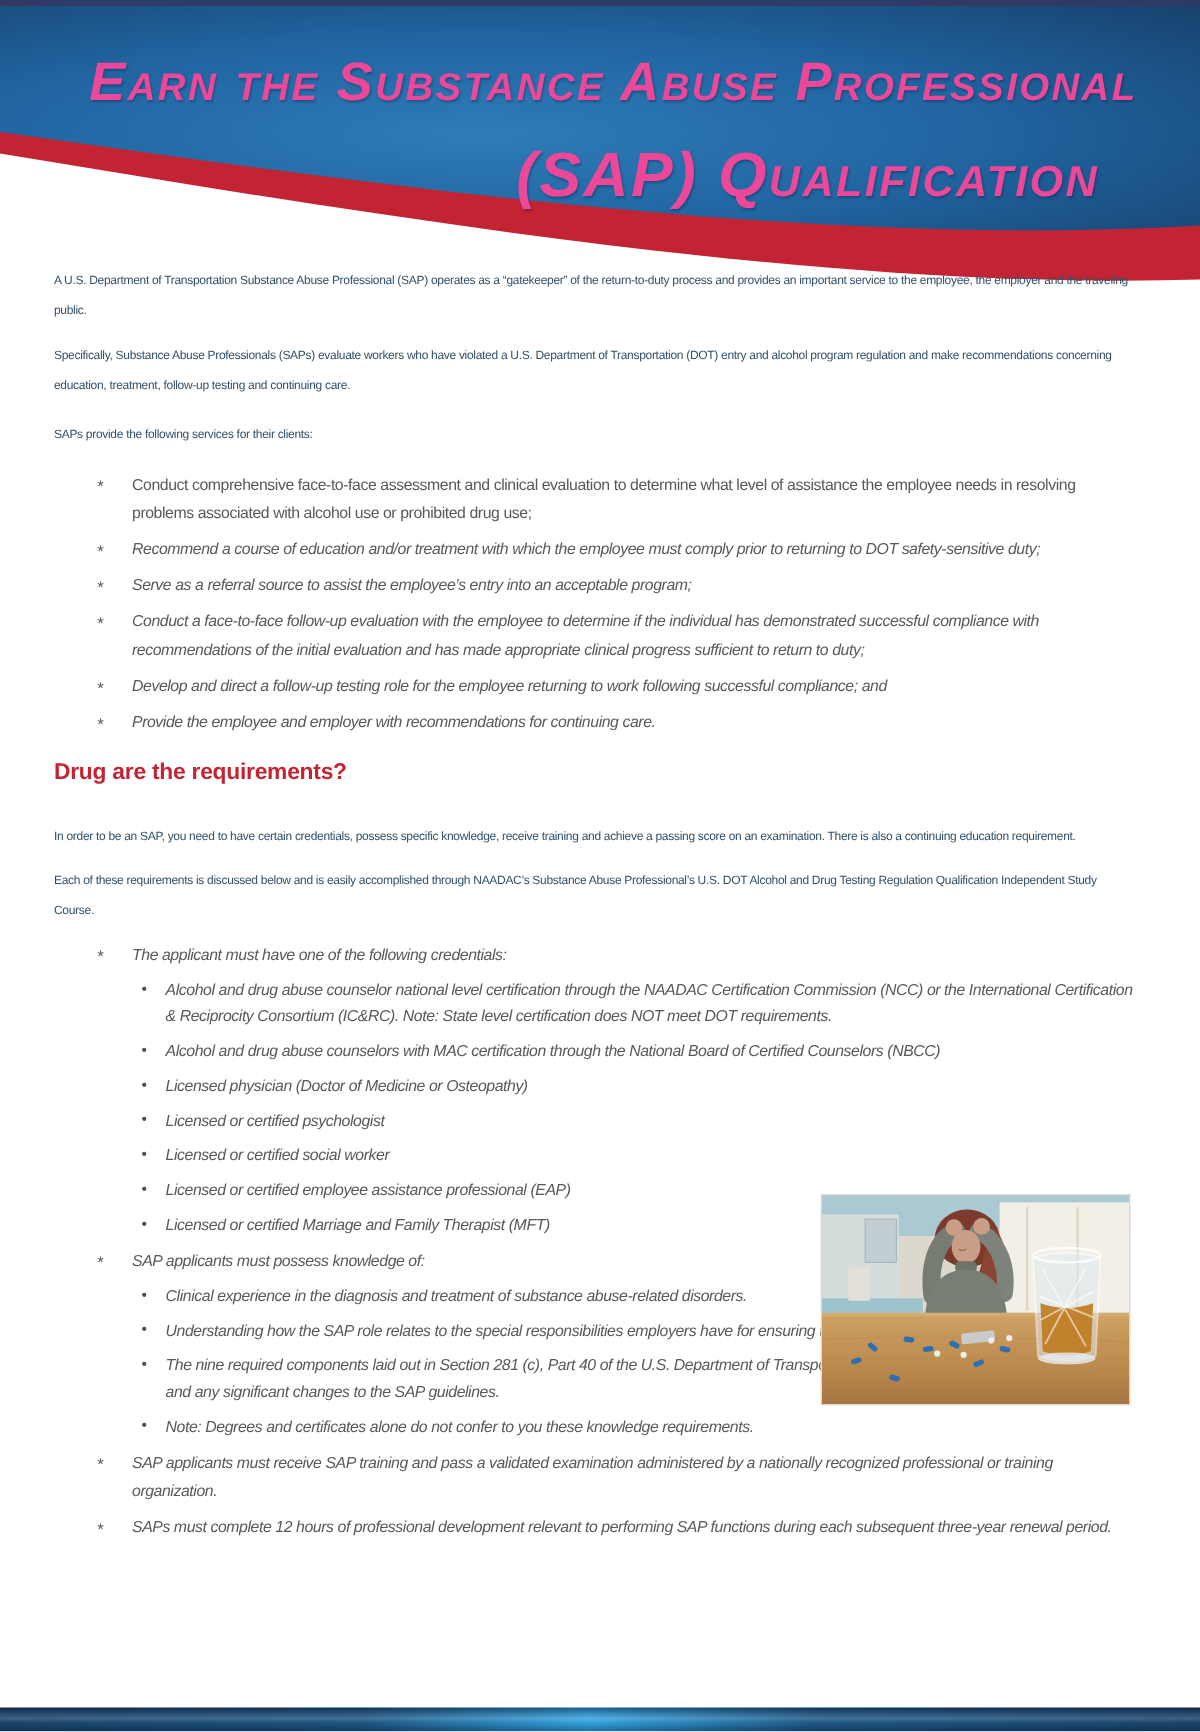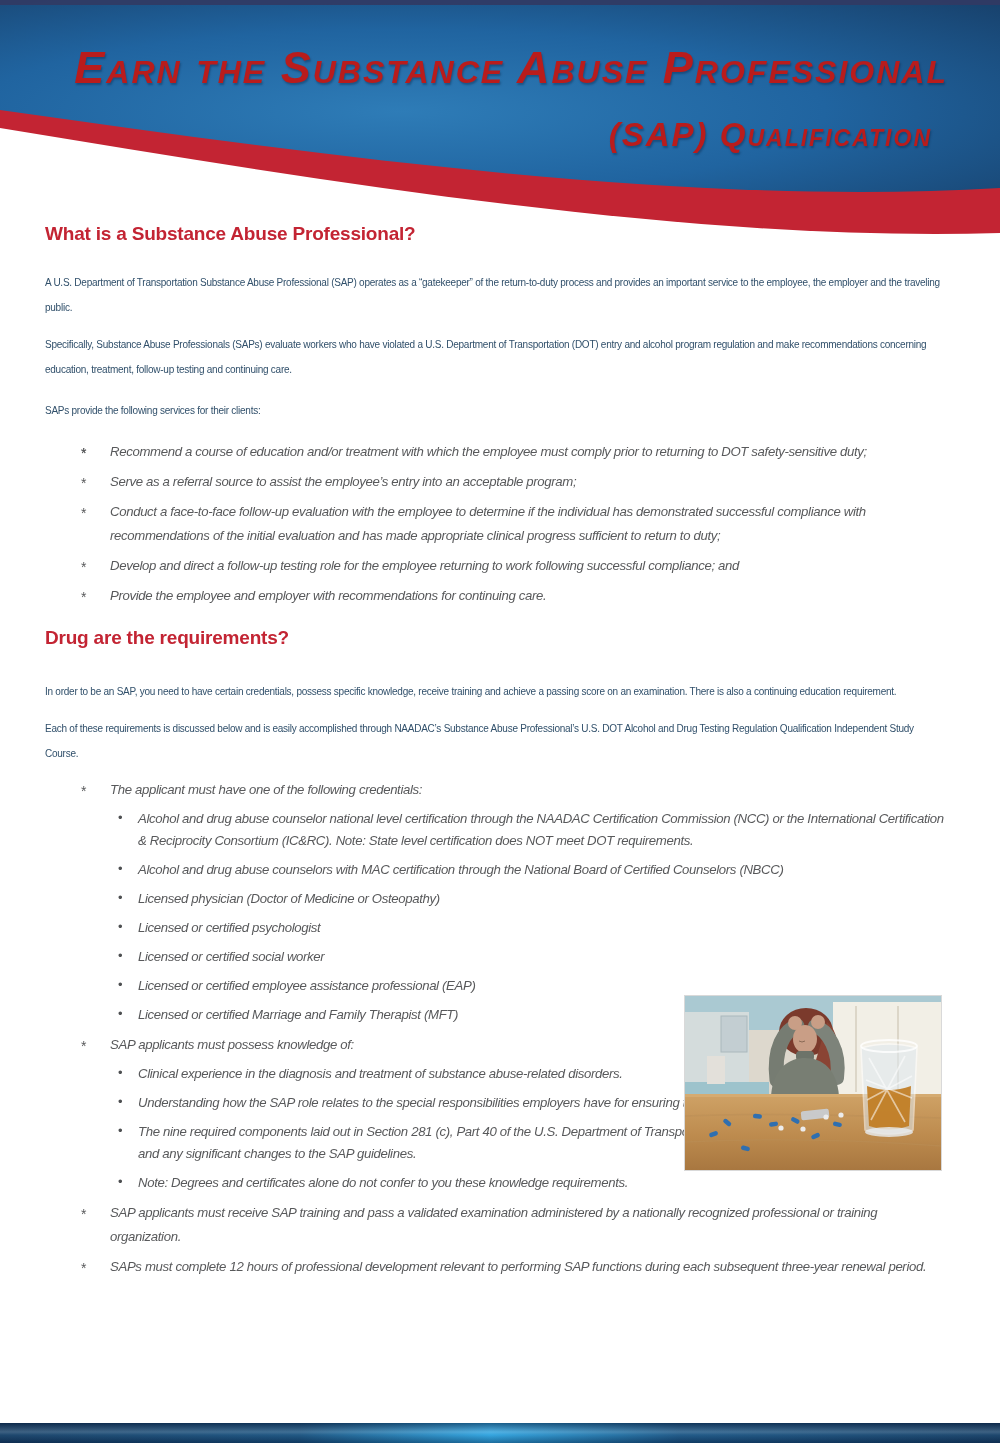--- a/index.html
+++ b/index.html
@@ -6,26 +6,26 @@
   .page{
     position:relative;width:1000px;height:1443px;margin:0 auto;
     background:#ffffff;overflow:hidden;
     font-family:"Liberation Sans",sans-serif;
   }
 
   
   .header-banner{position:absolute;top:0;left:0;width:1000px;height:250px;}
   .header-banner svg{position:absolute;top:0;left:0;display:block;}
   .hdr-title{
-    position:absolute;color:#b91c1c;font-weight:bold;font-style:italic;
+    position:absolute;color:#ec4899;font-weight:bold;font-style:italic;
     font-variant:small-caps;white-space:nowrap;letter-spacing:2px;
     text-shadow:1px 2px 2px rgba(10,30,60,.35);
   }
   .hdr-title.line1{top:42px;right:52px;font-size:45px;}
-  .hdr-title.line2{top:116px;right:68px;font-size:33px;}
+  .hdr-title.line2{top:116px;right:84px;font-size:52px;}
 
   
   .content{position:relative;padding:222px 55px 0 45px;z-index:2;}
   .red-heading{
     margin:0 0 25px 0;font-size:19px;line-height:23px;font-weight:bold;
     color:#c32433;letter-spacing:-0.2px;
   }
   .red-heading.h2{margin:18px 0 30px 0;}
   .body-p{
     margin:0 0 12px 0;font-size:10px;line-height:25px;color:#31506b;
@@ -88,29 +88,29 @@
       <path d="M0,0 H1000 V188 C700,206 350,160 0,110 Z" fill="url(#hdrgrad)"></path>
 
       <rect x="0" y="0" width="1000" height="5" fill="#323a63" opacity="0.9"></rect>
     </svg>
     <div class="hdr-title line1">Earn the Substance Abuse Professional</div>
     <div class="hdr-title line2">(SAP) Qualification</div>
   </div>
 
   <div class="content">
 
-    <h1 class="red-heading">What is a Substance Abuse Professional?</h1>
 
     <p class="body-p">A U.S. Department of Transportation Substance Abuse Professional (SAP) operates as a “gatekeeper” of the return-to-duty process and provides an important service to the employee, the employer and the traveling public.</p>
     <p class="body-p mb16">Specifically, Substance Abuse Professionals (SAPs) evaluate workers who have violated a U.S. Department of Transportation (DOT) entry and alcohol program regulation and make recommendations concerning education, treatment, follow-up testing and continuing care.</p>
     <p class="body-p mb17">SAPs provide the following services for their clients:</p>
 
     <ul class="lvl1">
       <li class="roman">
         <span class="m1">*</span>
+        <span>Conduct comprehensive face-to-face assessment and clinical evaluation to determine what level of assistance the employee needs in resolving problems associated with alcohol use or prohibited drug use;</span>
       </li>
       <li>
         <span class="m1">*</span>
         <span>Recommend a course of education and/or treatment with which the employee must comply prior to returning to DOT safety-sensitive duty;</span>
       </li>
       <li>
         <span class="m1">*</span>
         <span>Serve as a referral source to assist the employee’s entry into an acceptable program;</span>
       </li>
       <li>

